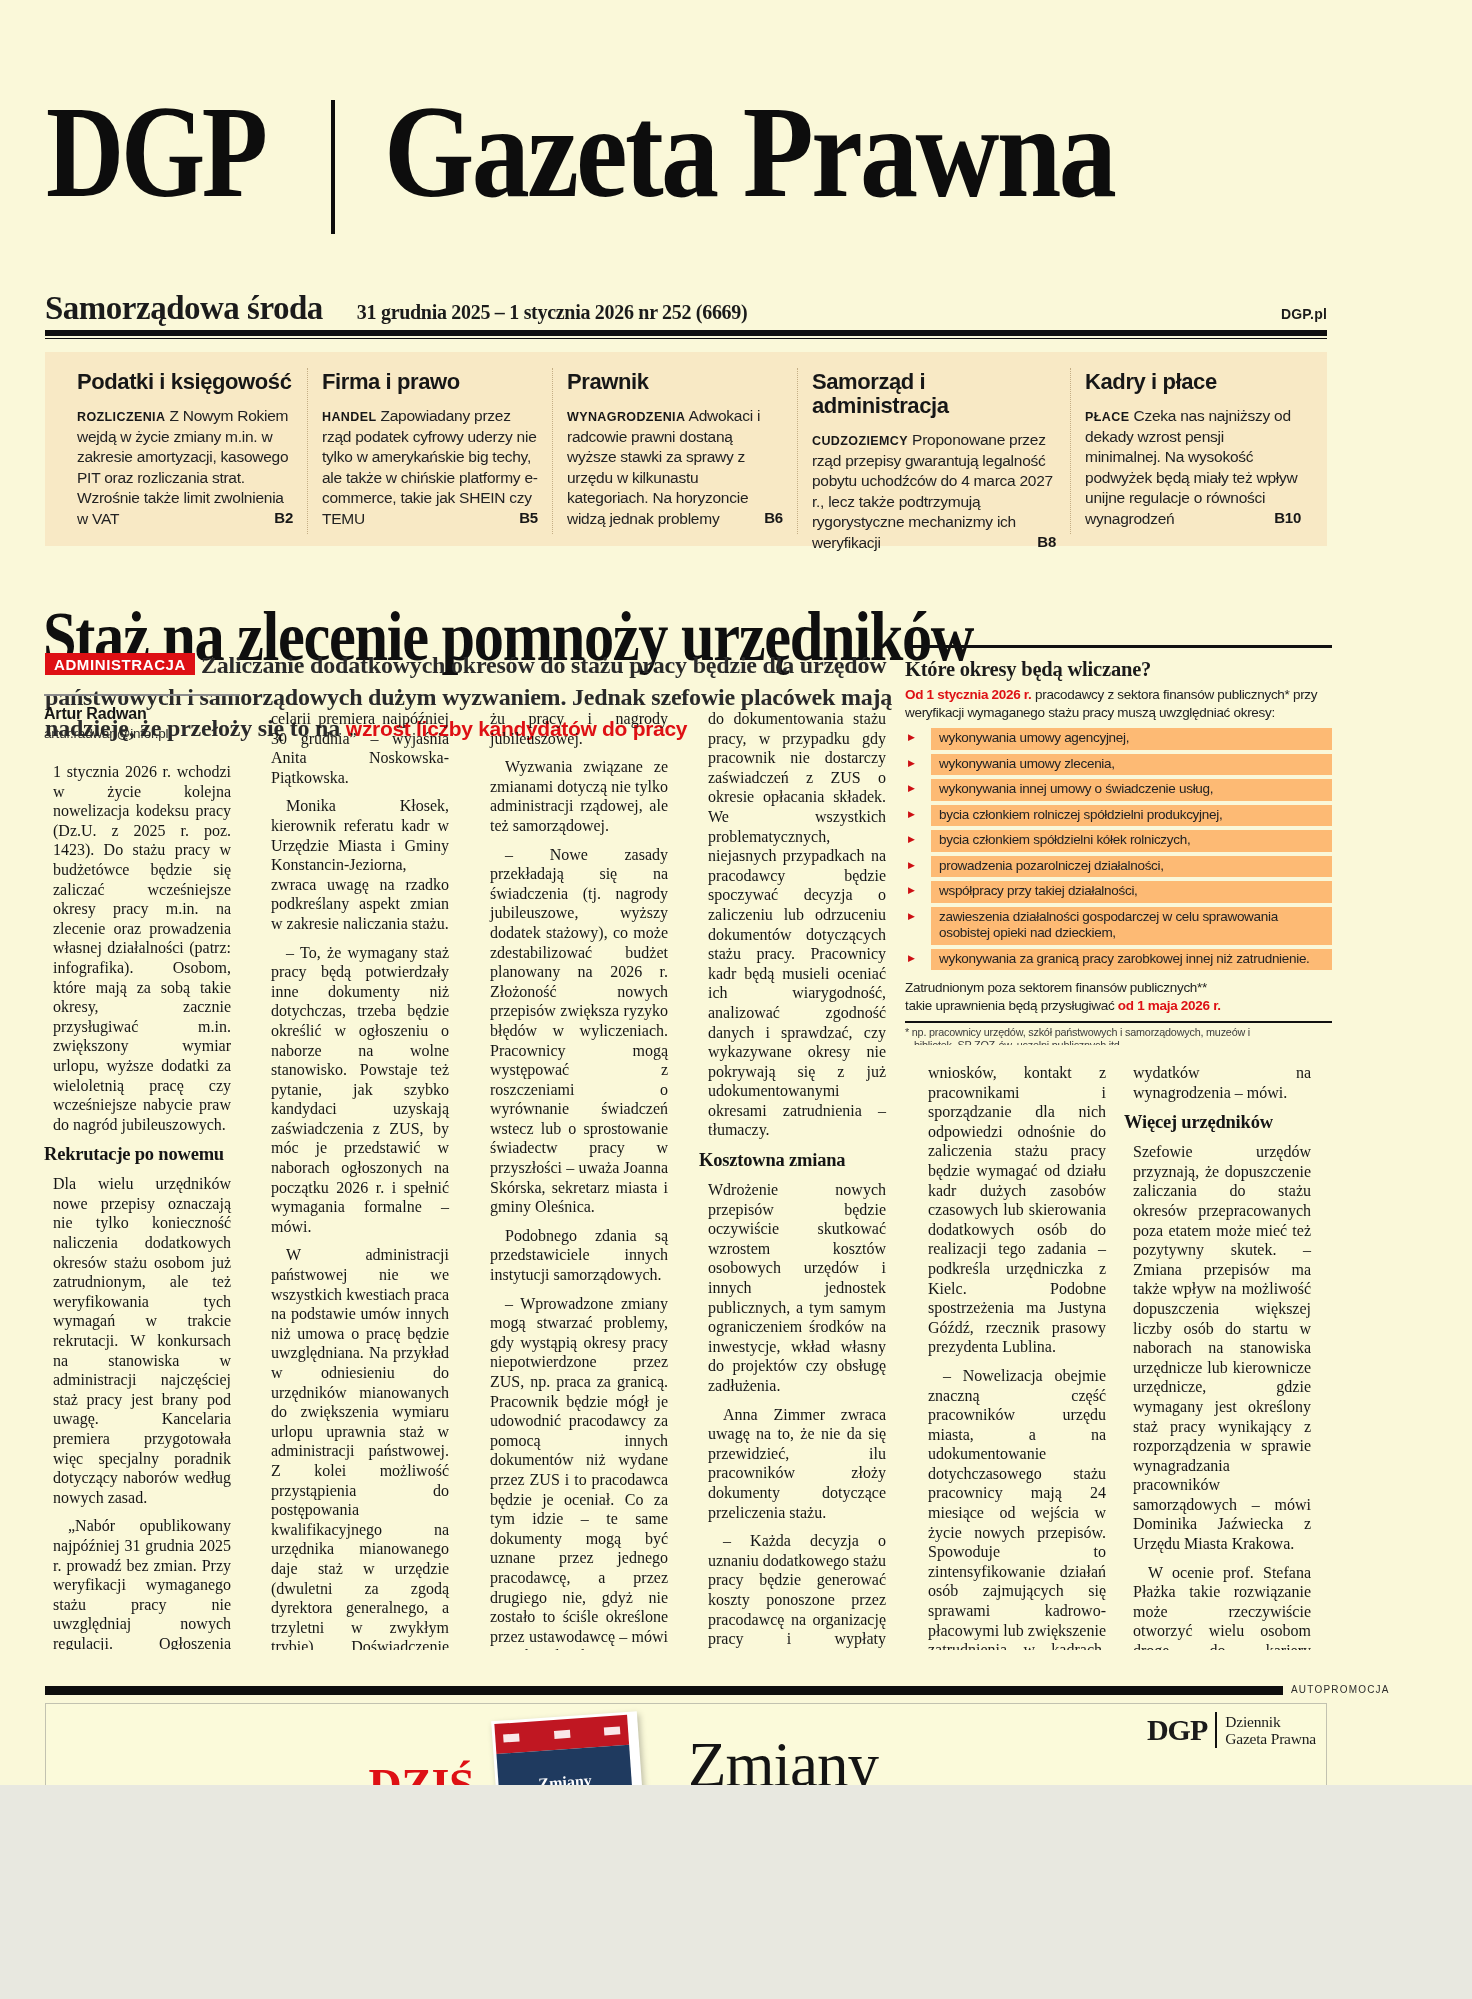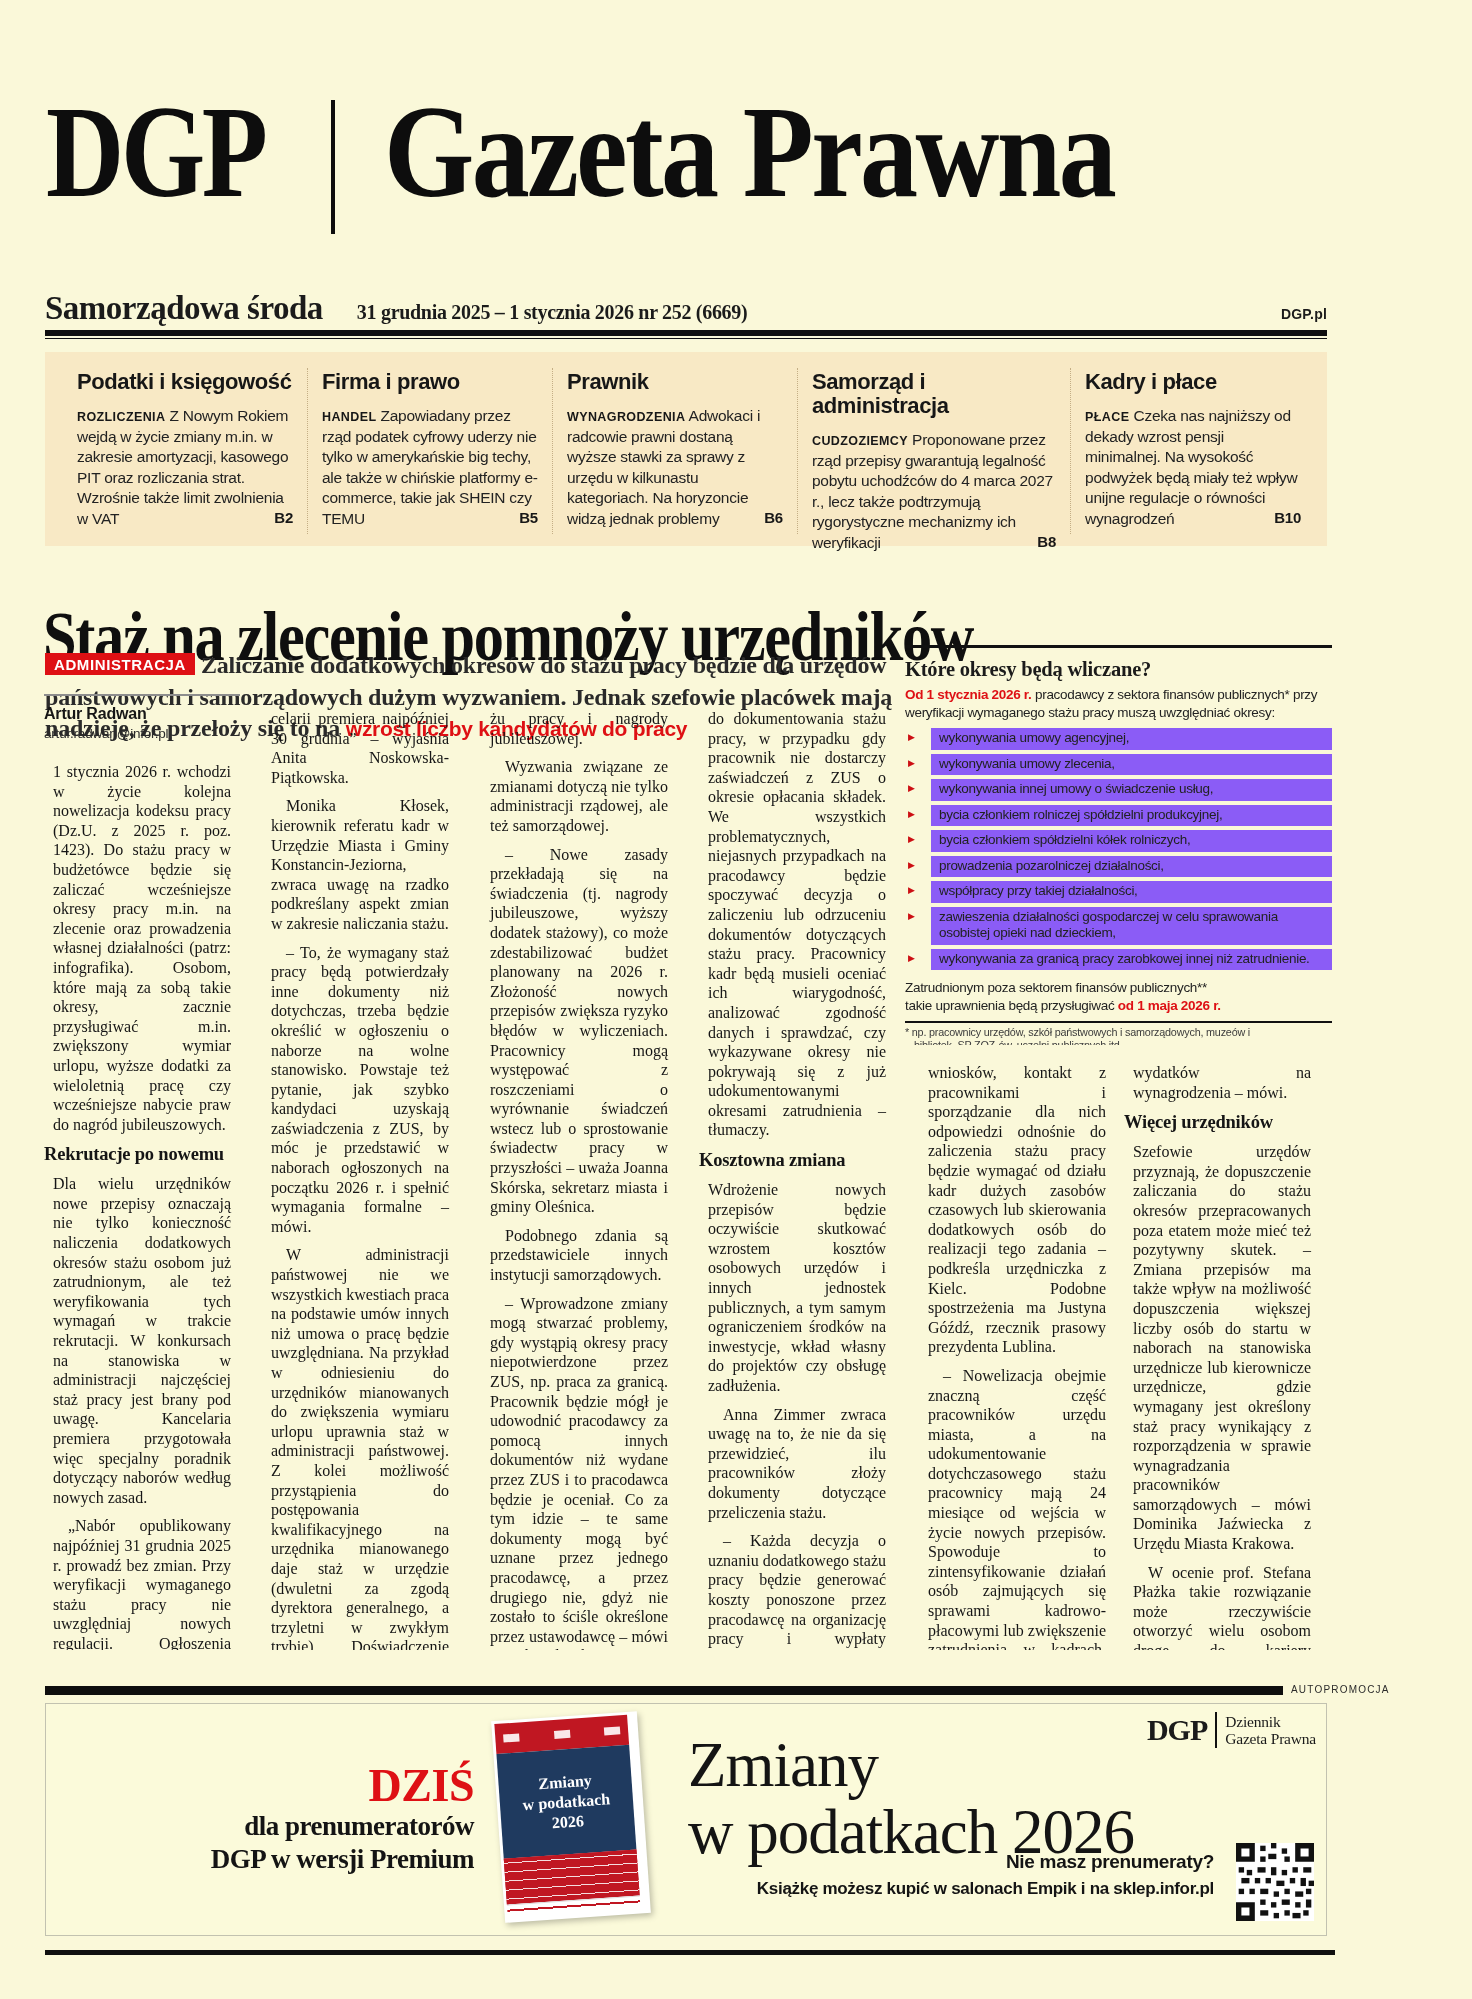--- a/index.html
+++ b/index.html
@@ -1,18 +1,18 @@
 <!DOCTYPE html>
 <html lang="pl"><head>
 <meta charset="utf-8">
 <style>
   html,body{margin:0;padding:0;}
   body{background:#e8e8e0;}
   #page{
-    position:relative; width:1472px; height:1999px; margin:0 auto;
+    position:relative; width:1472px; height:1785px; margin:0 auto;
     background:#FAF8D9; overflow:hidden;
     font-family:"Liberation Serif", serif; color:#1b1b1b;
   }
 
   
   #logo-dgp{position:absolute;left:46px;top:86px;font:700 132px/132px "Liberation Serif",serif;
     letter-spacing:-4px;transform:scaleX(.82);transform-origin:left top;color:#0d0d0d;}
   #masthead-sep{position:absolute;left:331px;top:100px;width:4px;height:134px;background:#0d0d0d;}
   #logo-title{position:absolute;left:384px;top:86px;font:700 132px/132px "Liberation Serif",serif;
     letter-spacing:-3px;transform:scaleX(.88);transform-origin:left top;color:#0d0d0d;white-space:nowrap;}
@@ -47,21 +47,21 @@
 
   
   #infobox{position:absolute;left:905px;top:645px;width:427px;height:400px;border-top:3px solid #111;
     padding-top:10px;box-sizing:border-box;overflow:hidden;}
   #infobox-title{font:700 20.5px/23px "Liberation Serif",serif;letter-spacing:-.2px;margin-bottom:5px;}
   .ib-sans{font:400 13.5px/17.5px "Liberation Sans",sans-serif;letter-spacing:-.3px;color:#222;}
   .ib-red{color:#DE1014;font-weight:700;}
   #infobox-bullets{margin-top:7px;}
   .bullet-row{position:relative;padding-left:26px;margin-bottom:4px;}
   .bullet-arrow{position:absolute;left:3px;top:4px;font-size:9px;color:#CC0F14;}
-  .bullet-strip{display:block;background:#8b5cf6;padding:2px 8px 3px;font:400 13.5px/16.5px "Liberation Sans",sans-serif;
+  .bullet-strip{display:block;background:#fdba74;padding:2px 8px 3px;font:400 13.5px/16.5px "Liberation Sans",sans-serif;
     letter-spacing:-.3px;color:#222;}
   #infobox-outro{margin-top:9px;}
   #infobox-rule{margin-top:7px;height:2px;background:#111;}
   .footnote{font:400 10.8px/13.2px "Liberation Sans",sans-serif;color:#3c3c3c;margin:3px 0 0;
     text-indent:-9px;padding-left:9px;letter-spacing:-.2px;}
   #infobox-foot{position:relative;padding-right:52px;}
 
   
   .col{position:absolute;width:196px;overflow:hidden;font:400 16px/19.6px "Liberation Serif",serif;
     color:#151515;}

